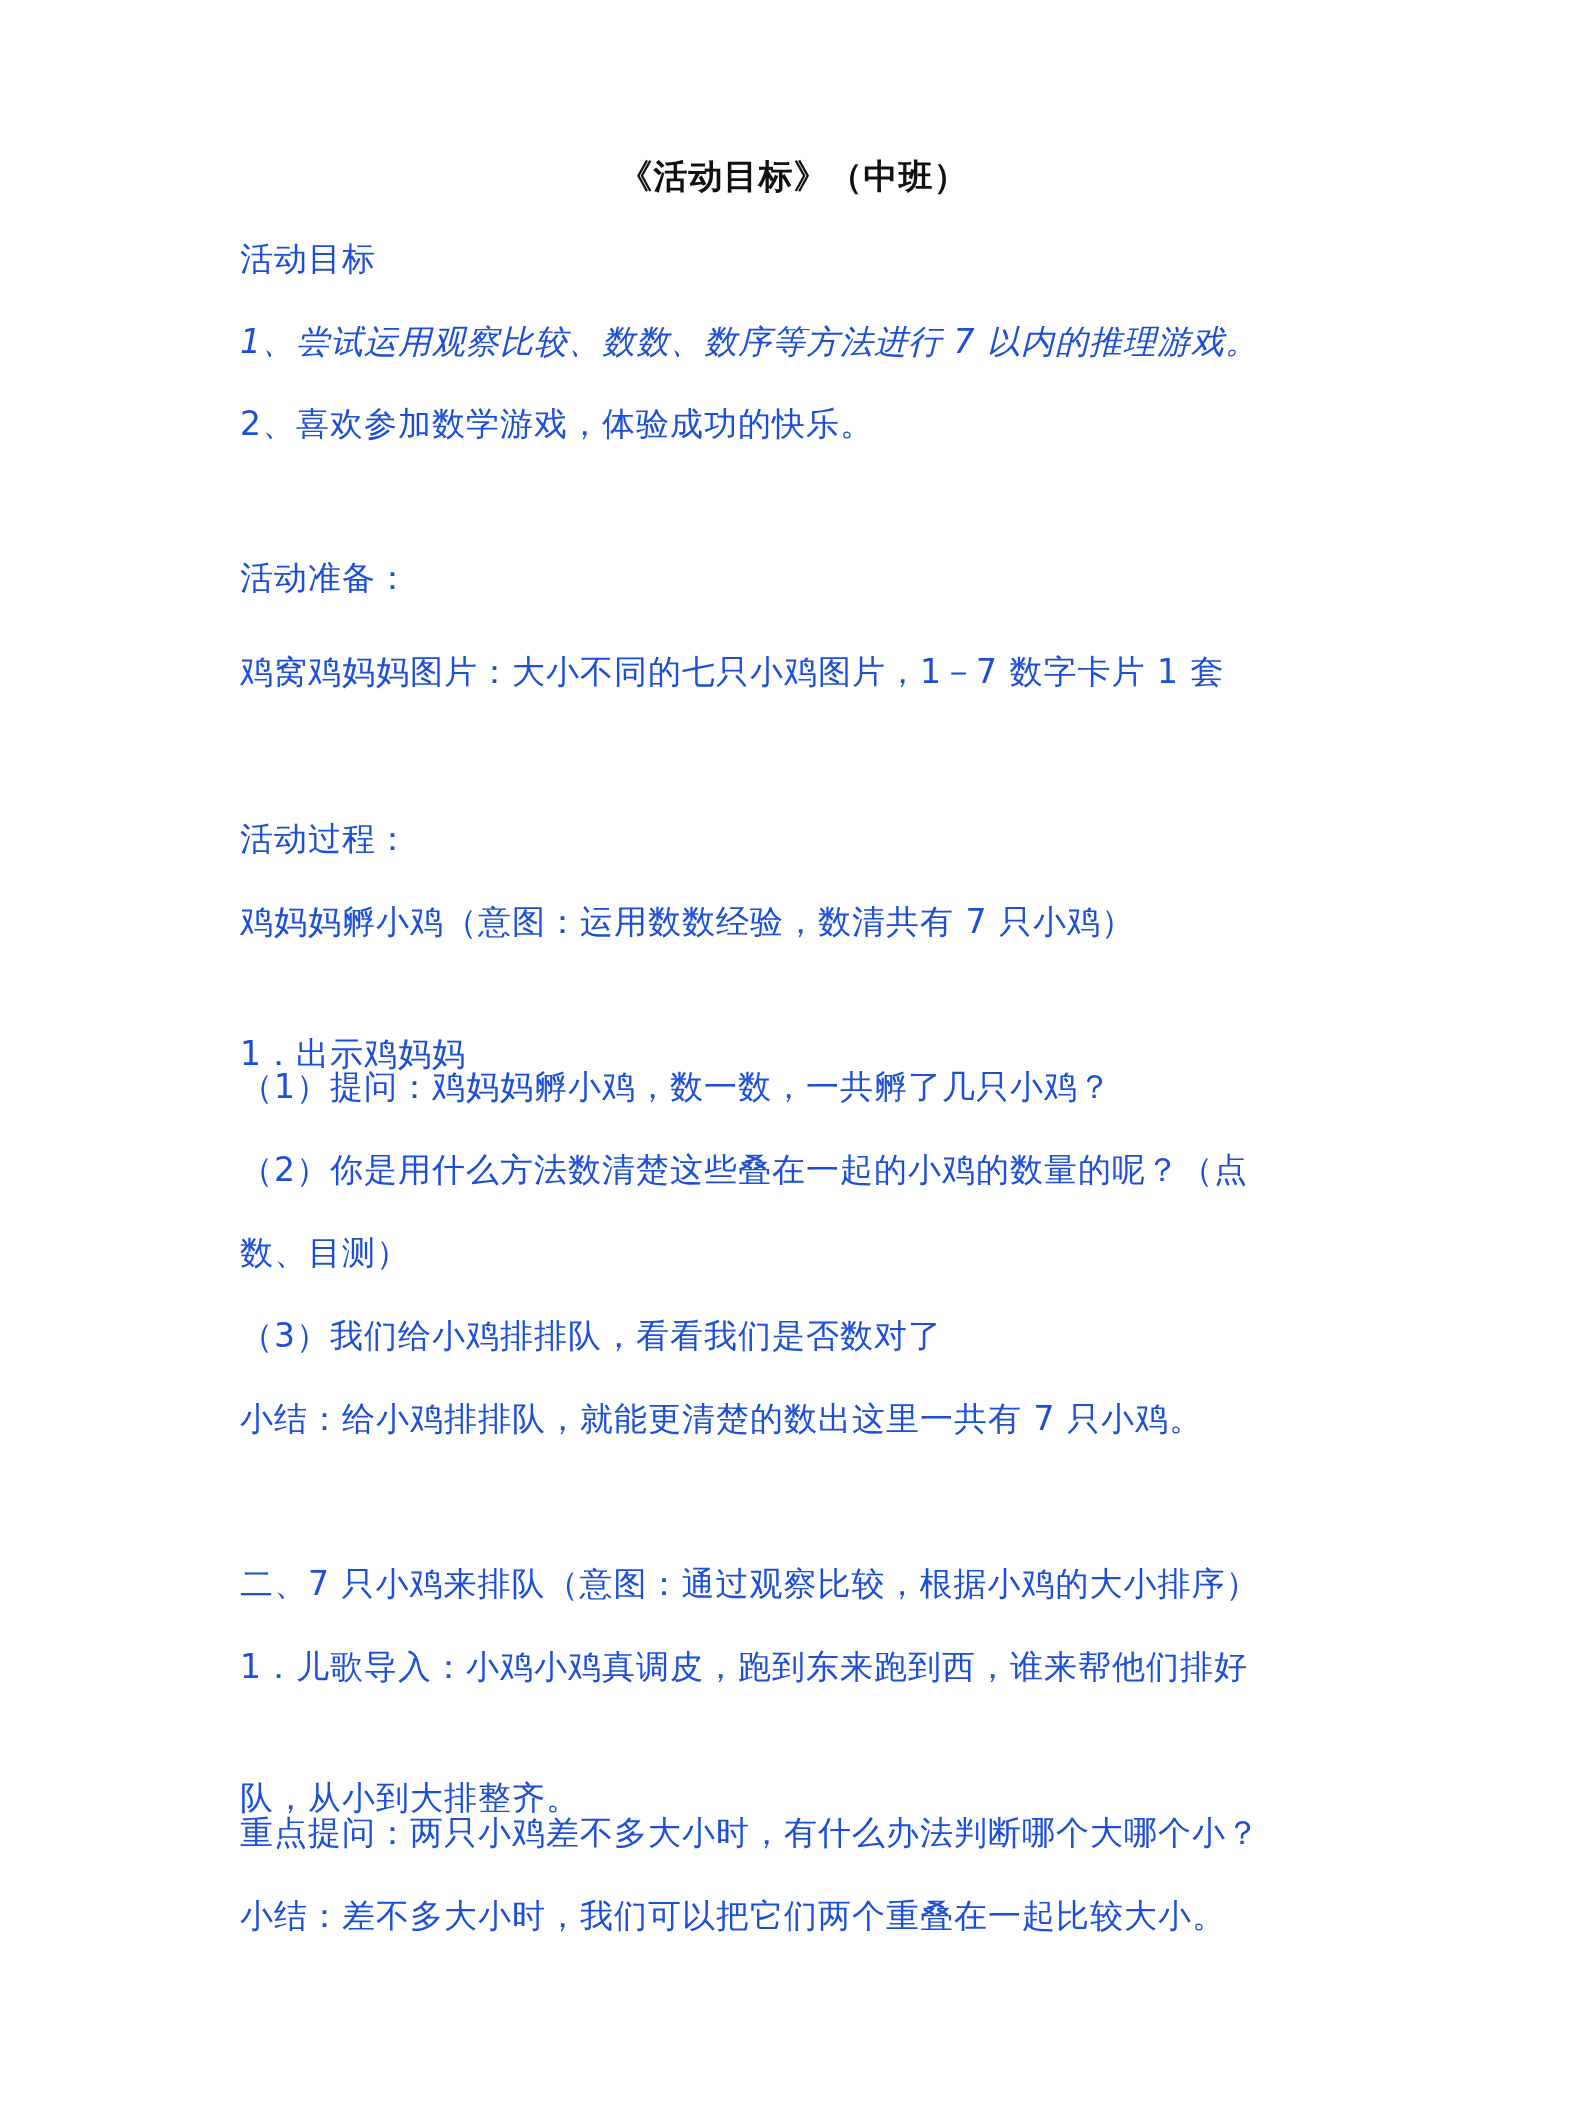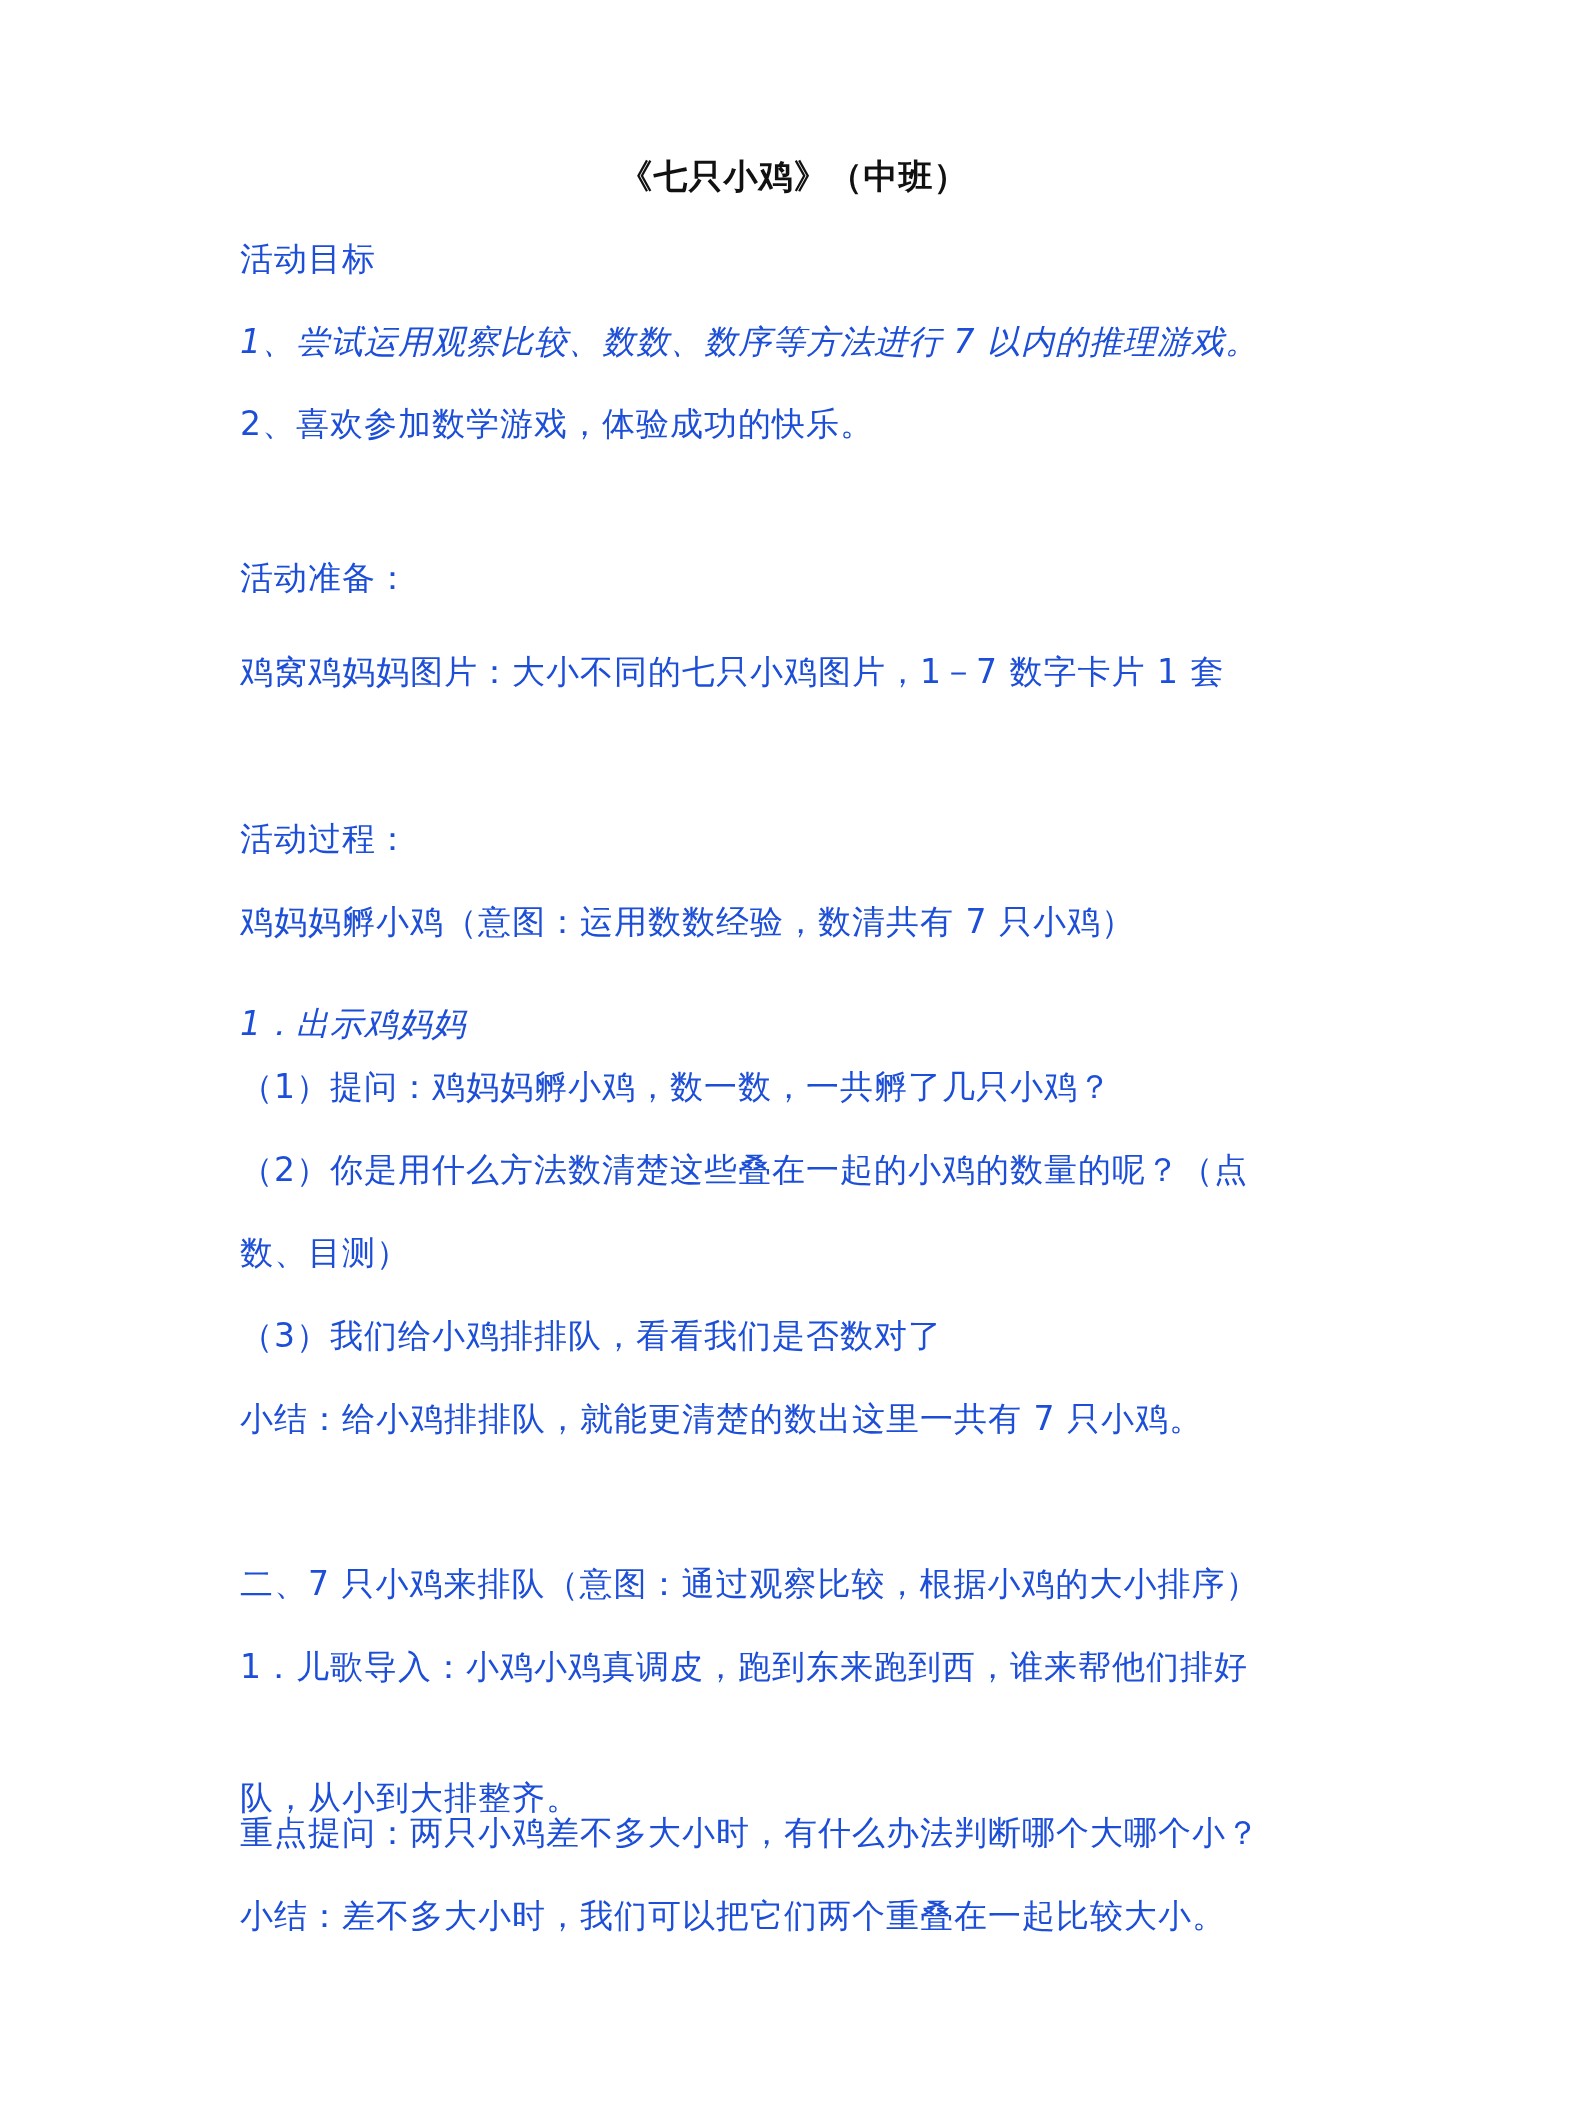--- a/index.html
+++ b/index.html
@@ -42,32 +42,32 @@
       line-height: 48px;
       white-space: nowrap;
       letter-spacing: 1px;
       color: #1d4ed8;
     }
   </style>
 </head>
 <body>
 
 <div class="page">
-  <div class="title">《七只小鸡》（中班）</div>
+  <div class="title">《活动目标》（中班）</div>
 
   <div class="line" style="top:235px;">活动目标</div>
   <div class="line" style="top:318px;font-style:italic;">1、尝试运用观察比较、数数、数序等方法进行 7 以内的推理游戏。</div>
   <div class="line" style="top:400px;">2、喜欢参加数学游戏，体验成功的快乐。</div>
 
   <div class="line" style="top:554px;text-align:right;">活动准备：</div>
   <div class="line" style="top:648px;">鸡窝鸡妈妈图片：大小不同的七只小鸡图片，1－7 数字卡片 1 套</div>
 
   <div class="line" style="top:815px;">活动过程：</div>
   <div class="line" style="top:898px;">鸡妈妈孵小鸡（意图：运用数数经验，数清共有 7 只小鸡）</div>
-  <div class="line" style="top:1000px;font-style:italic;">1．出示鸡妈妈</div>
+  <div class="line" style="top:1030px;">1．出示鸡妈妈</div>
   <div class="line" style="top:1063px;">（1）提问：鸡妈妈孵小鸡，数一数，一共孵了几只小鸡？</div>
   <div class="line" style="top:1146px;">（2）你是用什么方法数清楚这些叠在一起的小鸡的数量的呢？（点</div>
   <div class="line" style="top:1229px;">数、目测）</div>
   <div class="line" style="top:1312px;">（3）我们给小鸡排排队，看看我们是否数对了</div>
   <div class="line" style="top:1395px;">小结：给小鸡排排队，就能更清楚的数出这里一共有 7 只小鸡。</div>
 
   <div class="line" style="top:1560px;">二、7 只小鸡来排队（意图：通过观察比较，根据小鸡的大小排序）</div>
   <div class="line" style="top:1643px;">1．儿歌导入：小鸡小鸡真调皮，跑到东来跑到西，谁来帮他们排好</div>
   <div class="line" style="top:1774px;">队，从小到大排整齐。</div>
   <div class="line" style="top:1892px;">小结：差不多大小时，我们可以把它们两个重叠在一起比较大小。</div>

